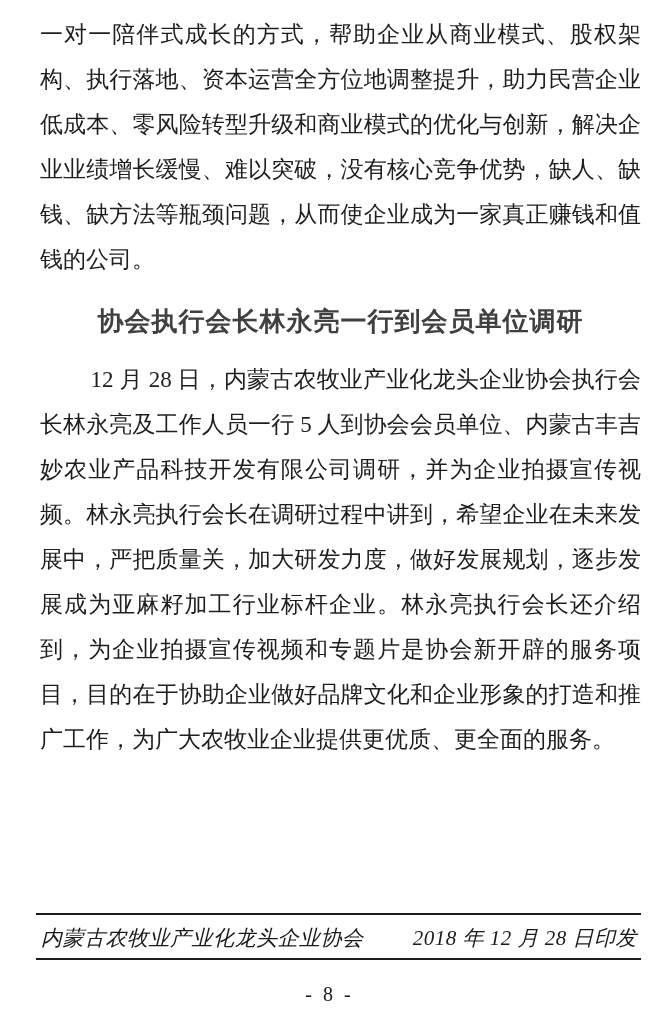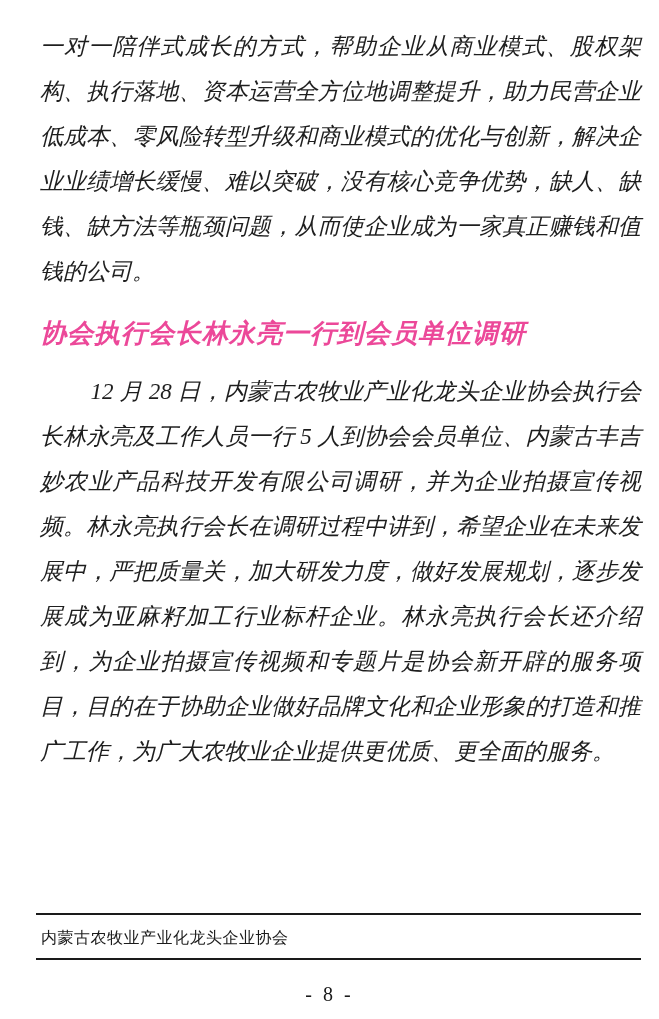--- a/index.html
+++ b/index.html
@@ -12,64 +12,64 @@
     width: 659px;
     height: 1019px;
     background: #ffffff;
     overflow: hidden;
     font-family: "Liberation Serif", "DejaVu Serif", serif;
     color: #1e1e1e;
   }
   .content {
     position: absolute;
     left: 40px;
-    top: 24px;
+    top: 12px;
     width: 601px;
-    font-style: italic;
   }
   .para {
     margin: 0;
     font-size: 23px;
     line-height: 45px;
     text-align: justify;
     text-justify: inter-ideograph;
     word-break: break-all;
   }
   .para.indent {
     text-indent: 2.2em;
   }
   .section-title {
     margin: 17px 0 13px 0;
     font-size: 26px;
     line-height: 45px;
     font-weight: bold;
-    text-align: left;
-    color: #ec4899;
+    text-align: center;
+    color: #404040;
     letter-spacing: 1px;
   }
   .rule {
     position: absolute;
     left: 36px;
     width: 605px;
     height: 0;
     border-top: 2px solid #1a1a1a;
   }
   .rule-top { top: 913px; }
   .rule-bottom { top: 958px; }
   .footer-row {
     position: absolute;
     left: 41px;
     width: 596px;
     top: 921px;
     display: flex;
     justify-content: space-between;
     align-items: center;
-    font-size: 16px;
+    font-size: 21px;
     line-height: 34px;
     color: #1b1b1b;
+    font-style: italic;
   }
   .footer-issuer { letter-spacing: 0.5px; }
   .footer-date { letter-spacing: 0.5px; }
   .page-number {
     position: absolute;
     left: 0;
     top: 983px;
     width: 100%;
     text-align: center;
     font-size: 20px;
@@ -87,19 +87,20 @@
 
     <h1 class="section-title">协会执行会长林永亮一行到会员单位调研</h1>
 
     <p class="para indent">12 月 28 日，内蒙古农牧业产业化龙头企业协会执行会长林永亮及工作人员一行 5 人到协会会员单位、内蒙古丰吉妙农业产品科技开发有限公司调研，并为企业拍摄宣传视频。林永亮执行会长在调研过程中讲到，希望企业在未来发展中，严把质量关，加大研发力度，做好发展规划，逐步发展成为亚麻籽加工行业标杆企业。林永亮执行会长还介绍到，为企业拍摄宣传视频和专题片是协会新开辟的服务项目，目的在于协助企业做好品牌文化和企业形象的打造和推广工作，为广大农牧业企业提供更优质、更全面的服务。</p>
   </div>
 
   <div class="rule rule-top"></div>
 
   <div class="footer-row">
     <span class="footer-issuer">内蒙古农牧业产业化龙头企业协会</span>
+    <span class="footer-date">2018 年 12 月 28 日印发</span>
   </div>
 
   <div class="rule rule-bottom"></div>
 
   <div class="page-number">- 8 -</div>
 
 </div>
 
 </body></html>

